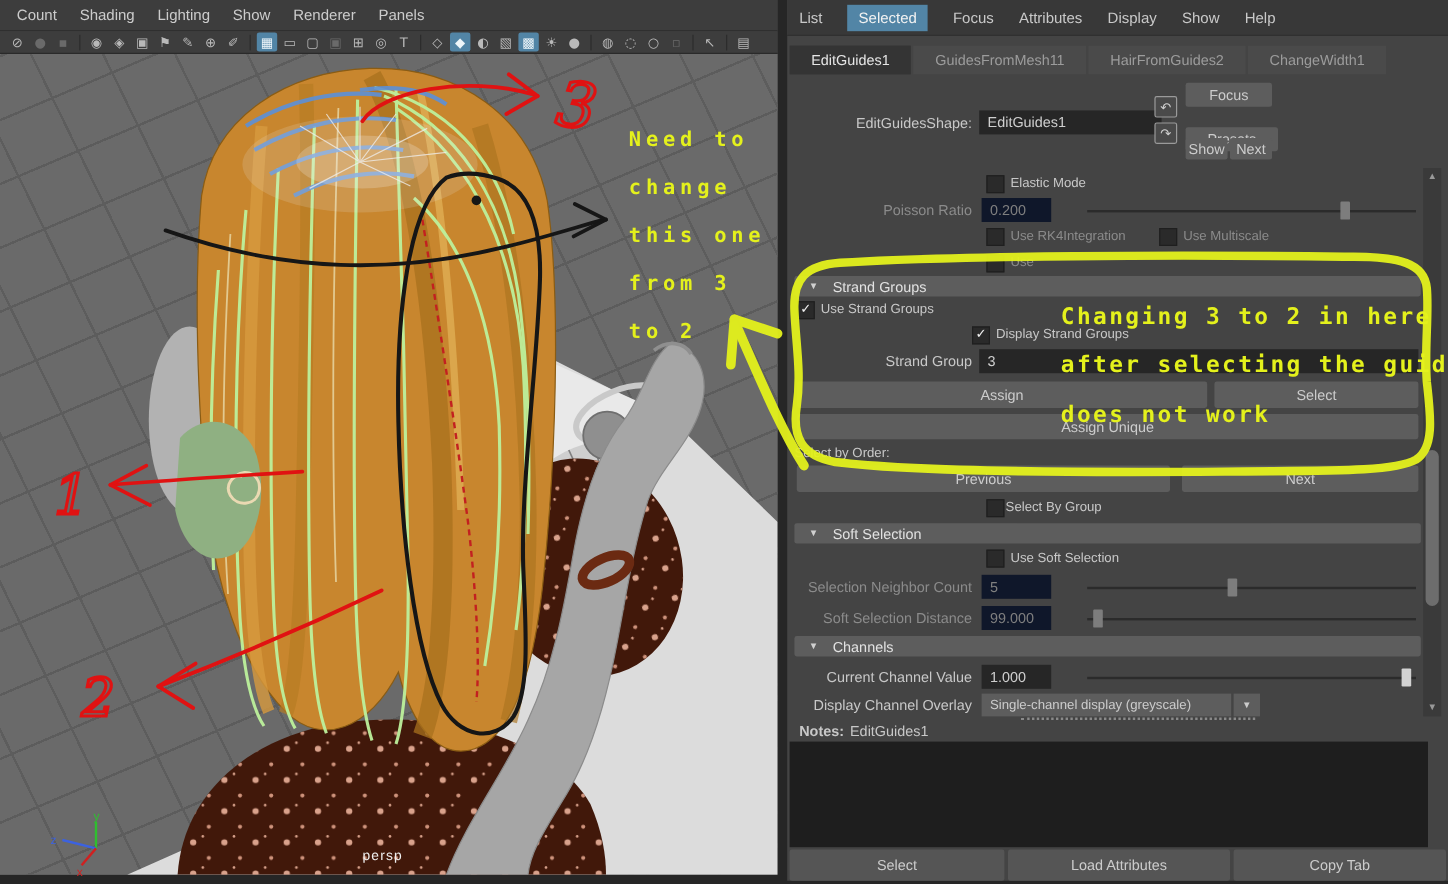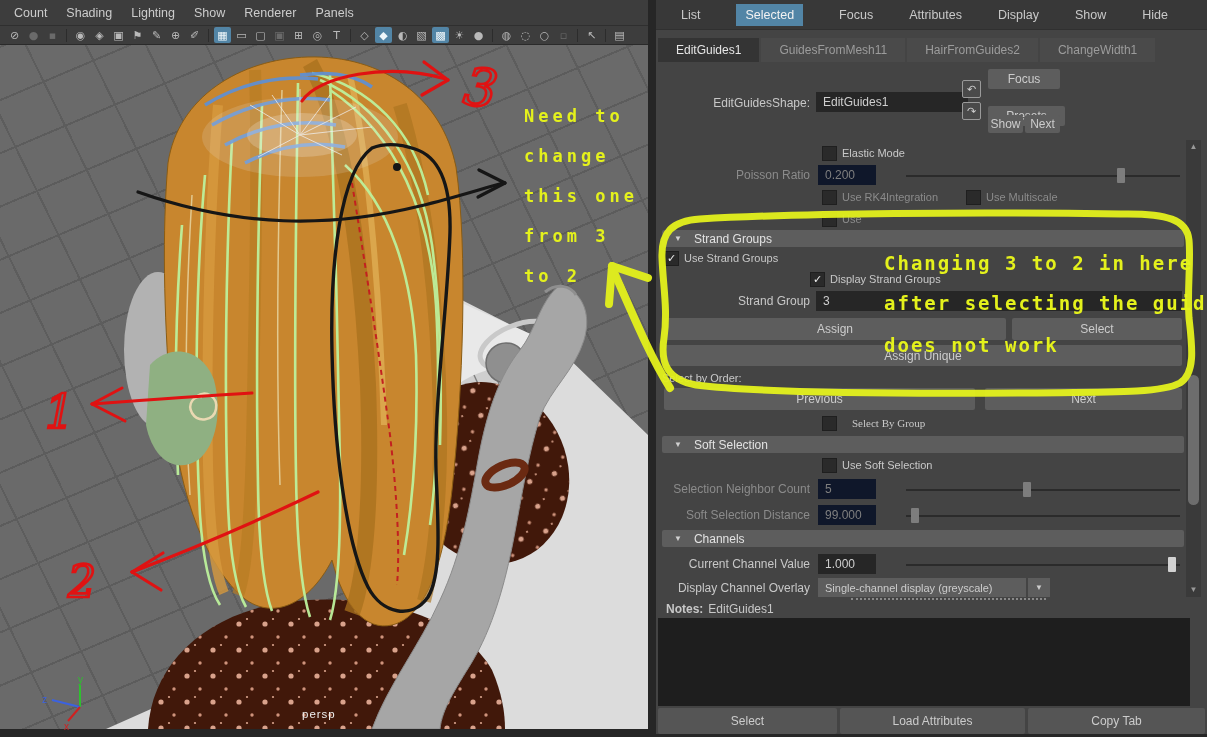--- a/index.html
+++ b/index.html
@@ -20,21 +20,21 @@
   .tsep{width:1px;height:13px;background:#2c2c2c;margin:0 3px;}
   .vp-canvas{position:absolute;left:0;top:45px;width:648px;height:684px;background:#6a6a6a;
       background-image:
         repeating-linear-gradient(64deg,transparent 0 52px,#5d5d5d 52px 54px),
         repeating-linear-gradient(-23deg,transparent 0 47px,#5c5c5c 47px 49px);}
   .persp-label{position:absolute;left:302px;top:663px;color:#efefef;font-size:11.5px;letter-spacing:1px;}
   
   .panel{position:absolute;left:656px;top:0;width:551px;height:734px;background:#444444;}
   .p-menubar{position:absolute;left:0;top:0;width:100%;height:30px;background:#383838;
       display:flex;align-items:center;gap:21px;padding-left:10px;box-sizing:border-box;border-bottom:1px solid #303030;}
-  .p-menubar span{font-size:12.5px;color:#c9c9c9;cursor:default;margin-left:15px;}
+  .p-menubar span{font-size:12.5px;color:#c9c9c9;cursor:default;}
   .p-menubar .sel{background:#5285a6;color:#f2f2f2;padding:4px 9px;}
   .p-tabs{position:absolute;left:2px;top:38px;height:24px;display:flex;gap:2px;}
   .ptab{height:24px;display:flex;align-items:center;justify-content:center;padding:0 18px;
       background:#4a4a4a;color:#9c9c9c;font-size:12px;}
   .ptab.active{background:#343434;color:#e6e6e6;}
   .row-label{position:absolute;left:4px;width:150px;text-align:right;font-size:12px;color:#c8c8c8;}
   .row-label.dim{color:#8b8b8b;}
   .field{position:absolute;background:#262626;color:#cfcfcf;font-size:12px;line-height:20px;
       height:20px;padding-left:7px;box-sizing:border-box;}
   .field.dis{background:#0f172a;color:#7f7f7f;}
@@ -246,21 +246,21 @@
   </div>
 
   <div class="panel">
     <div class="p-menubar">
       <span>List</span>
       <span class="sel">Selected</span>
       <span>Focus</span>
       <span>Attributes</span>
       <span>Display</span>
       <span>Show</span>
-      <span>Hide</span>
+      <span>Help</span>
     </div>
 
     <div class="p-tabs">
       <div class="ptab active">EditGuides1</div>
       <div class="ptab">GuidesFromMesh11</div>
       <div class="ptab">HairFromGuides2</div>
       <div class="ptab">ChangeWidth1</div>
     </div>
 
     <div class="row-label" style="top:96px;left:4px;width:150px;">EditGuidesShape:</div>
@@ -303,21 +303,21 @@
     <div class="field" style="left:160px;top:291px;width:366px;">3</div>
 
     <div class="btn" style="left:8px;top:318px;width:342px;height:22px;">Assign</div>
     <div class="btn" style="left:356px;top:318px;width:170px;height:22px;">Select</div>
     <div class="btn" style="left:8px;top:345px;width:518px;height:21px;">Assign Unique</div>
 
     <div class="cb-label" style="left:6px;top:372px;">Select by Order:</div>
     <div class="btn" style="left:8px;top:388px;width:311px;height:22px;">Previous</div>
     <div class="btn" style="left:329px;top:388px;width:197px;height:22px;">Next</div>
     <div class="cb" style="left:166px;top:416px;"></div>
-    <div class="cb-label" style="left:196px;top:417px;font-family:Liberation Serif, serif;">Select By Group</div>
+    <div class="cb-label" style="left:182px;top:417px;">Select By Group</div>
 
     <div class="sec-hdr" style="top:436px;">
       <span class="arr">▼</span>
       <span>Soft Selection</span>
     </div>
     <div class="cb" style="left:166px;top:458px;"></div>
     <div class="cb-label" style="left:186px;top:459px;">Use Soft Selection</div>
 
     <div class="row-label dim" style="top:482px;">Selection Neighbor Count</div>
     <div class="field dis" style="left:162px;top:479px;width:58px;">5</div>

